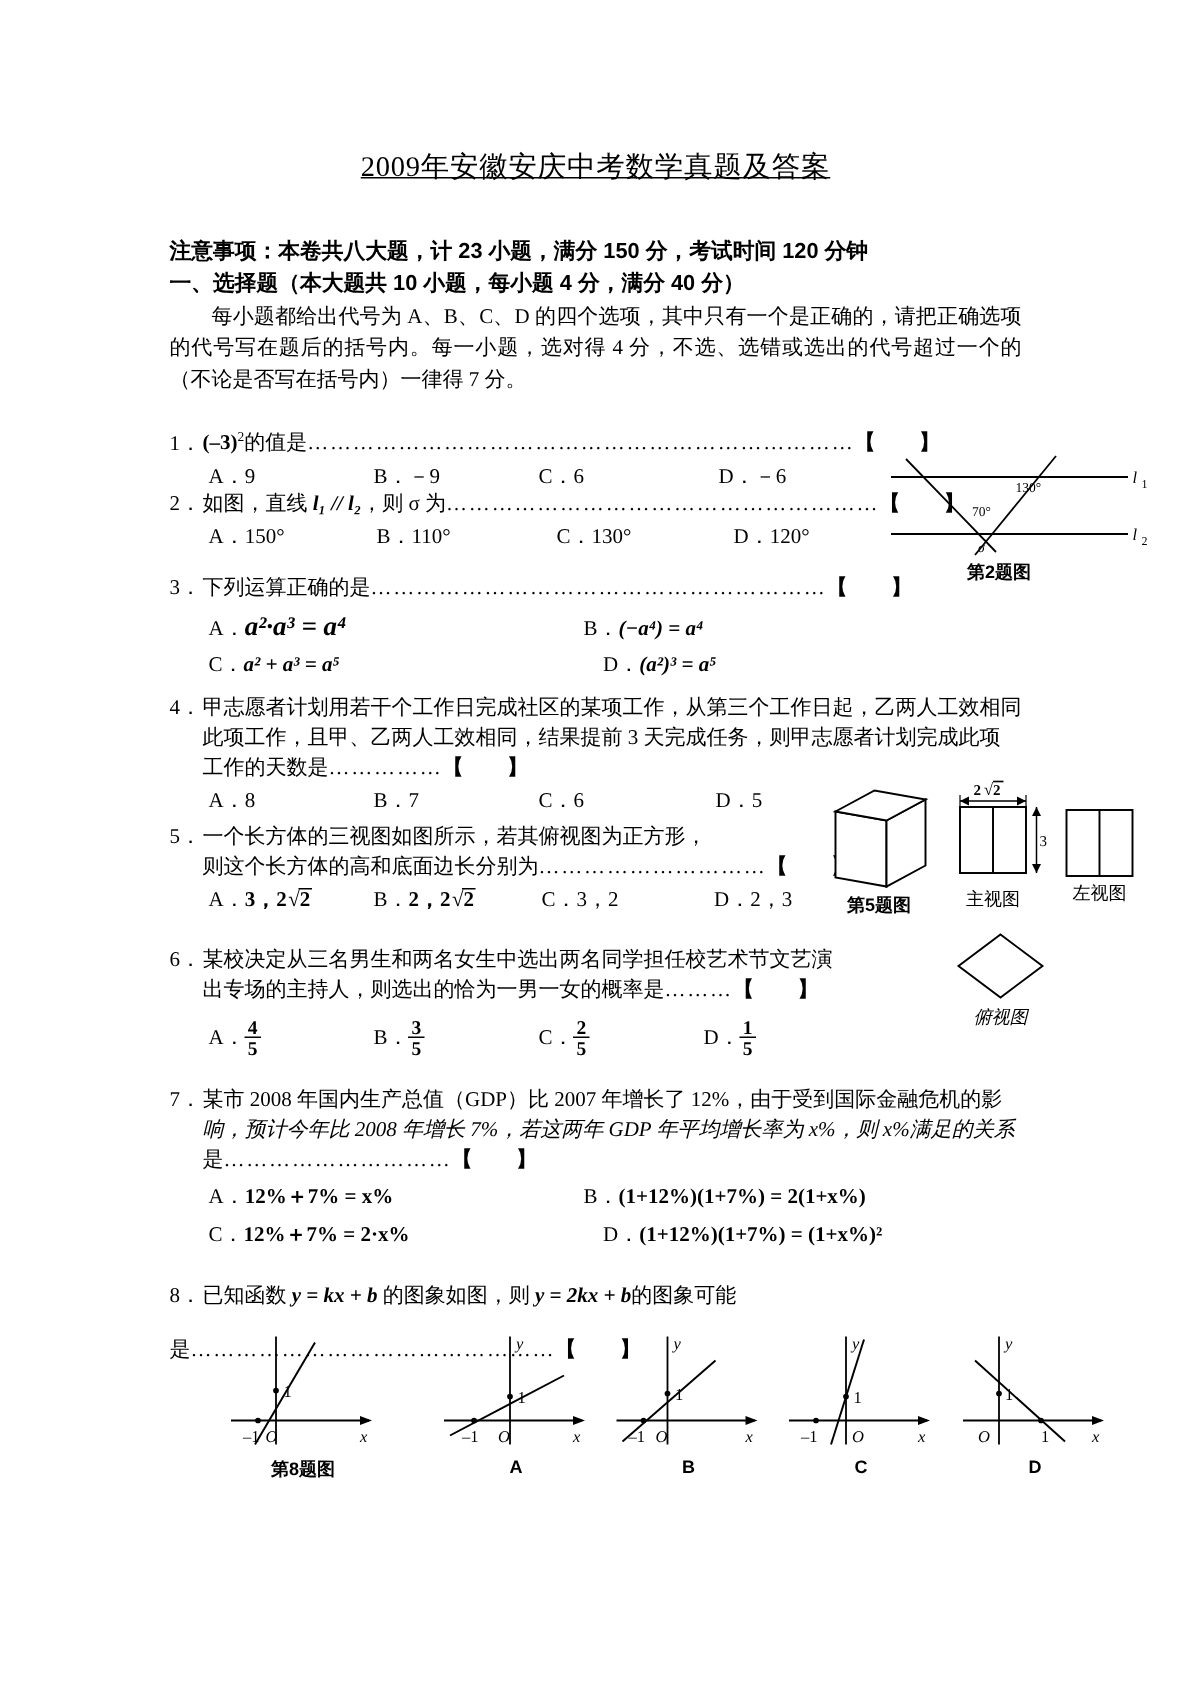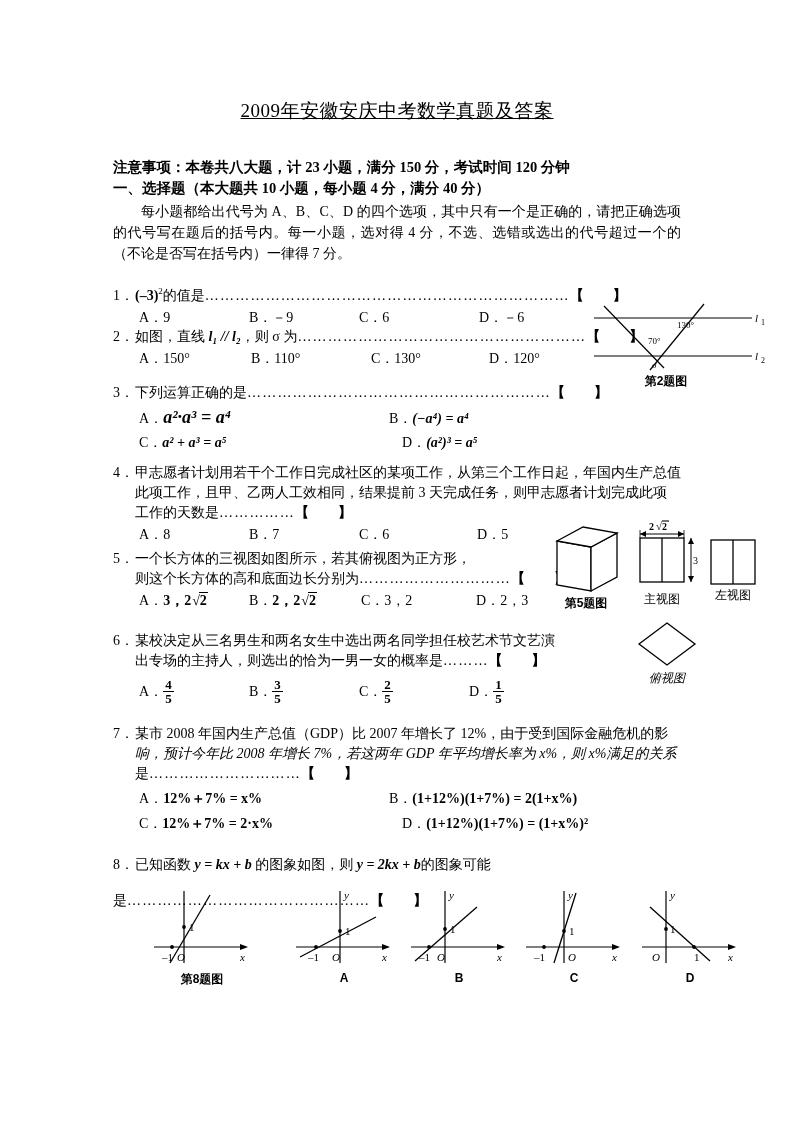--- a/index.html
+++ b/index.html
@@ -39,21 +39,21 @@
     text-decoration: underline;
   }
 
   
   .notice-line {
     position: absolute;
     left: 0;
     font-weight: bold;
     font-size: 14.5px;
     white-space: nowrap;
-    font-family: Liberation Serif, serif;
+    font-family: Liberation Sans, sans-serif;
   }
   .notice-1 { top: 158px; }
   .notice-2 { top: 179px; }
 
   .instructions {
     position: absolute;
     left: 0;
     top: 201px;
     width: 568px;
     font-size: 14px;
@@ -205,21 +205,21 @@
       <span class="opts" style="margin-top:4px;">
         <span class="opt" style="width:250px;padding-left:26px;"><span>A．</span><i class="math" style="font-size:18px">a²·a³ = a⁴</i></span><span class="opt"><span>B．</span><i class="math" style="font-size:14px">(−a⁴) = a⁴</i></span>
       </span>
       <span class="opts" style="margin-top:4px;">
         <span class="opt" style="width:263px;padding-left:26px;"><span>C．</span><i class="math" style="font-size:14px">a² + a³ = a⁵</i></span><span class="opt"><span>D．</span><i class="math" style="font-size:14px">(a²)³ = a⁵</i></span>
       </span>
     </div>
 
     <div class="q" style="top:463px;">
       <span class="q-stem">
-        <span class="q-num">4．</span><span>甲志愿者计划用若干个工作日完成社区的某项工作，从第三个工作日起，年国内生产总值</span>
+        <span class="q-num">4．</span><span>甲志愿者计划用若干个工作日完成社区的某项工作，从第三个工作日起，乙两人工效相同</span>
       </span>
       <span class="q-stem" style="padding-left:22px;"><span>此项工作，且甲、乙两人工效相同，结果提前 3 天完成任务，则甲志愿者计划完成此项</span></span>
       <span class="q-stem" style="padding-left:22px;"><span>工作的天数是</span><span class="dots">……………</span><span class="brackets">【</span><span style="display:inline-block;width:26px"></span><span class="brackets">】</span></span>
       <span class="opts">
         <span class="opt" style="width:110px;padding-left:26px;"><span>A．</span><span>8</span></span><span class="opt" style="width:110px;"><span>B．</span><span>7</span></span><span class="opt" style="width:118px;"><span>C．</span><span>6</span></span><span class="opt"><span>D．</span><span>5</span></span>
       </span>
     </div>
 
     <div class="q" style="top:549px;">
       <span class="q-stem">

